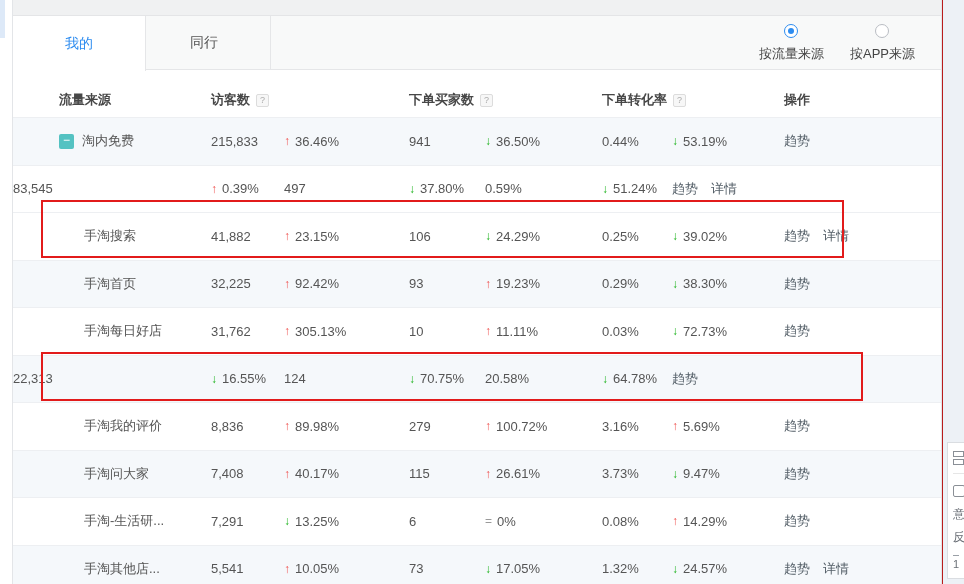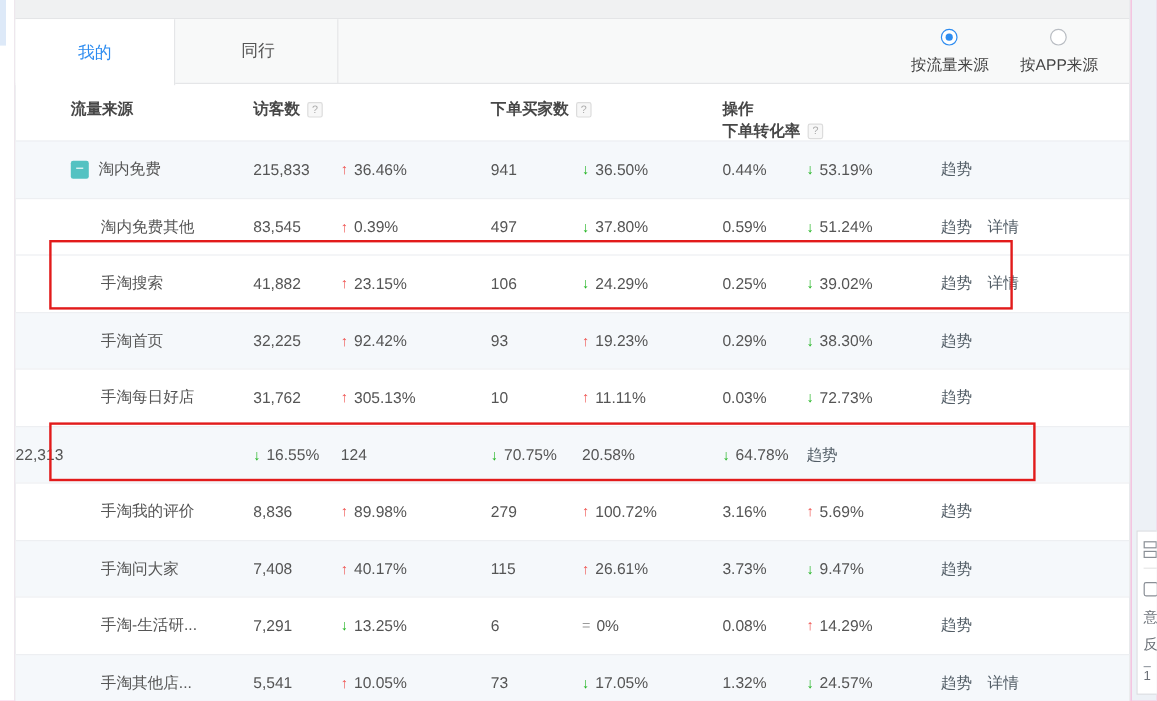--- a/index.html
+++ b/index.html
@@ -2,37 +2,37 @@
 <html><head>
 <meta charset="utf-8">
 <style>
   * { margin:0; padding:0; box-sizing:border-box; }
   html,body { width:964px; height:584px; }
   body {
     font-family:"Liberation Sans","DejaVu Sans",sans-serif;
     background:#ffffff; overflow:hidden; position:relative;
     -webkit-font-smoothing:antialiased;
   }
-  .page { position:absolute; left:0; top:0; width:964px; height:584px; overflow:hidden; background:#f9a8d4; }
+  .page { position:absolute; left:0; top:0; width:964px; height:584px; overflow:hidden; background:#b91c1c; }
 
   
   .left-rail { position:absolute; left:0; top:0; width:12px; height:584px; background:#fff; }
   .rail-highlight { position:absolute; left:0; top:0; width:5px; height:38px; background:#dde9f8; }
 
   
   .panel { position:absolute; left:12px; top:0; width:930px; height:584px; background:#fff;
            border-left:1px solid #e3e5e8; border-right:1px solid #e3e5e8; }
   .top-strip { height:16px; background:#f0f1f2; border-bottom:1px solid #e4e5e7; }
 
   
   .tabbar { position:relative; height:54px; background:#f8f9f9; border-bottom:1px solid #e5e6e8; }
   .tab { position:absolute; top:0; height:54px; width:133px; display:flex; align-items:center; justify-content:center;
          font-size:14px; color:#555; cursor:pointer; border-right:1px solid #e5e6e8; }
   .tab.active { left:0; background:#fff; color:#2d8cf0; height:55px; z-index:2; border-right:1px solid #e5e6e8; }
-  .tab.peer { left:136px; }
+  .tab.peer { left:125px; }
   .radio-group { position:absolute; right:26px; top:0; height:54px; display:flex; align-items:center; gap:26px; }
   .radio-opt { display:flex; align-items:center; gap:7px; font-size:13px; color:#444; cursor:pointer;flex-direction:column; }
   .radio { width:14px; height:14px; border-radius:50%; border:1px solid #b9bdc3; background:#fff;
            display:inline-flex; align-items:center; justify-content:center; }
   .radio.checked { border-color:#2d8cf0; }
   .radio.checked::after { content:""; width:6px; height:6px; border-radius:50%; background:#2d8cf0; }
 
   
   .grid-cols { display:grid; grid-template-columns:198px 73px 125px 76px 117px 70px 112px 1fr; align-items:center; }
   .thead { height:47px; padding-top:12px; font-size:13px; font-weight:bold; color:#474747; }
@@ -99,24 +99,24 @@
     </div>
 
     <div class="thead grid-cols">
       <div class="h-source">流量来源</div>
       <div style="grid-column:2 / span 2">
         <span>访客数</span><span class="help">?</span>
       </div>
       <div style="grid-column:4 / span 2">
         <span>下单买家数</span><span class="help">?</span>
       </div>
-      <div>操作</div>
       <div style="grid-column:6 / span 2">
         <span>下单转化率</span><span class="help">?</span>
       </div>
+      <div>操作</div>
     </div>
 
     <div id="tbody">
         <div class="trow grid-cols shaded">
     <div class="cell-name">
       <span class="collapse">−</span>
       <span>淘内免费</span>
     </div>
     <div class="num">215,833</div>
     <div class="chg">
@@ -131,24 +131,20 @@
     <div class="num">0.44%</div>
     <div class="chg">
       <span class="arr down">↓</span>
       <span>53.19%</span>
     </div>
     <div class="ops">
             <span class="op">趋势</span>
           </div>
   </div>
         <div class="trow grid-cols child">
-    <div class="cell-name">
-
-      <span>淘内免费其他</span>
-    </div>
     <div class="num">83,545</div>
     <div class="chg">
       <span class="arr up">↑</span>
       <span>0.39%</span>
     </div>
     <div class="num">497</div>
     <div class="chg">
       <span class="arr down">↓</span>
       <span>37.80%</span>
     </div>

